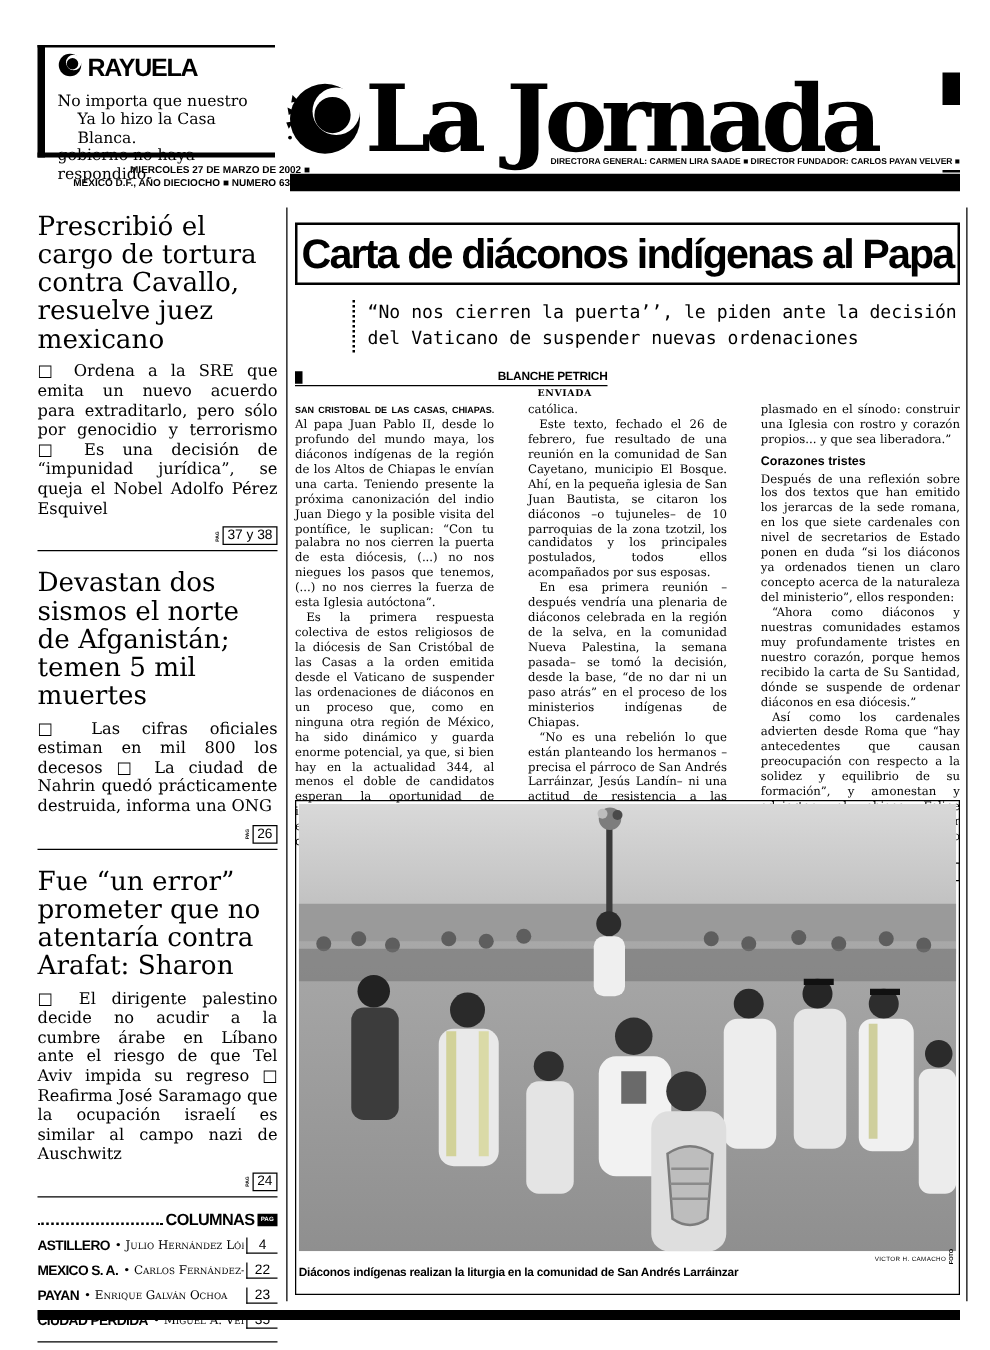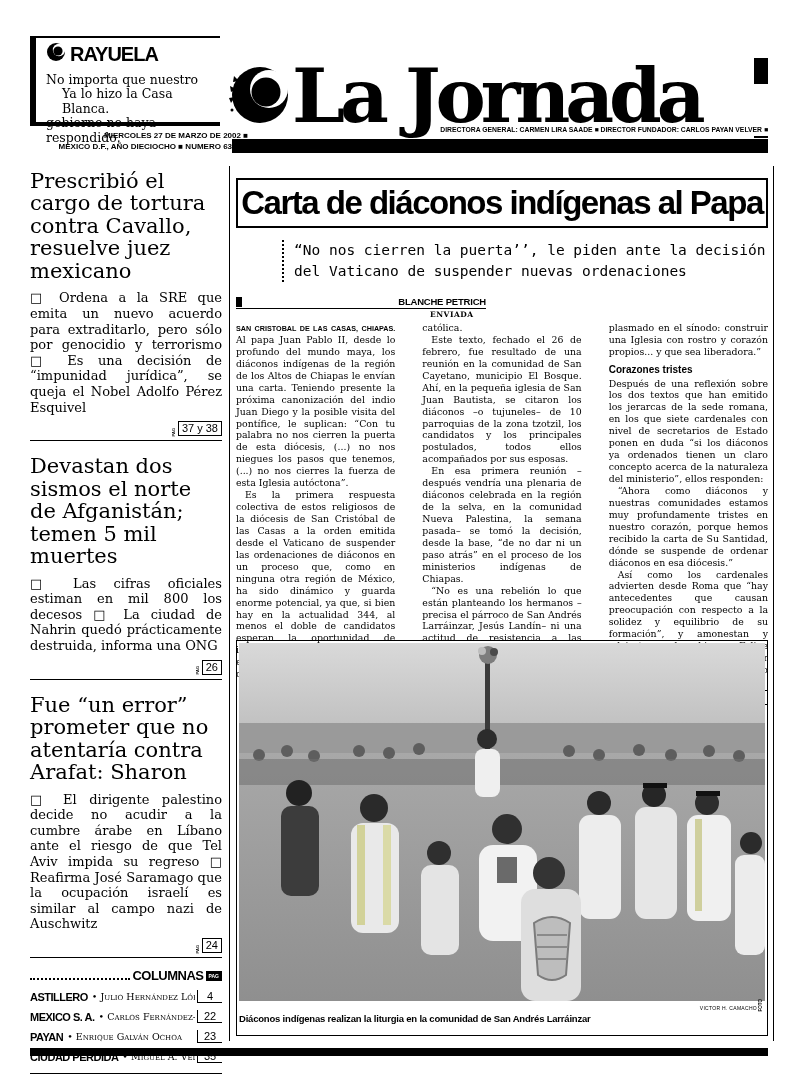--- a/index.html
+++ b/index.html
@@ -23,21 +23,21 @@
   
   .v-divider{left:229px;top:166px;width:1px;height:875px;background:#000;}
   .v-right{left:773px;top:166px;width:1px;height:875px;background:#000;}
   .bottom-bar{left:30px;top:1048px;width:738px;height:8px;background:#000;}
 
   
   .leftcol{left:30px;top:166px;width:192px;}
   .lc-art{padding-top:4px;}
   .lc-head{font-size:21px;line-height:1.07;font-weight:normal;margin:0 0 8px 0;}
   .lc-sum{font-size:13px;line-height:1.2;text-align:justify;margin:0;}
-  .pageref-row{display:flex;justify-content:flex-end;align-items:flex-end;gap:2px;margin:6px 0 4px 0;}
+  .pageref-row{display:flex;justify-content:flex-end;align-items:center;gap:2px;margin:6px 0 4px 0;}
   .vpag{writing-mode:vertical-rl;transform:rotate(180deg);font-family:"Liberation Sans",sans-serif;font-weight:bold;font-size:4px;letter-spacing:0;}
   .pagebox{border:1px solid #000;font-family:"Liberation Sans",sans-serif;font-size:11px;padding:0 3px;line-height:1.2;}
   .lc-hr{border:none;border-top:1px solid #000;margin:2px 0 10px 0;}
 
   .columnas{margin-top:6px;}
   .col-header{display:flex;align-items:center;}
   .col-leader{flex:1;border-bottom:2px dotted #000;height:6px;}
   .col-title{font-family:"Liberation Sans",sans-serif;font-weight:bold;font-size:13px;letter-spacing:-0.5px;padding:0 2px;}
   .col-pagtag{background:#000;color:#fff;font-family:"Liberation Sans",sans-serif;font-weight:bold;font-size:5px;padding:2px 3px;}
   .col-row{display:flex;align-items:center;margin-top:7px;}

